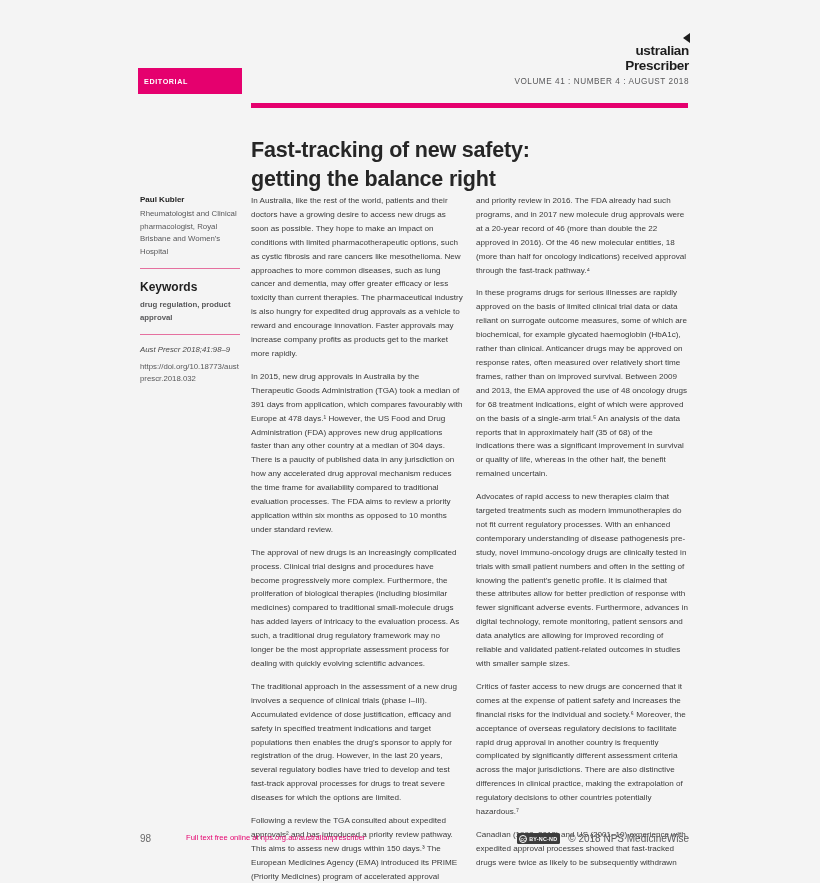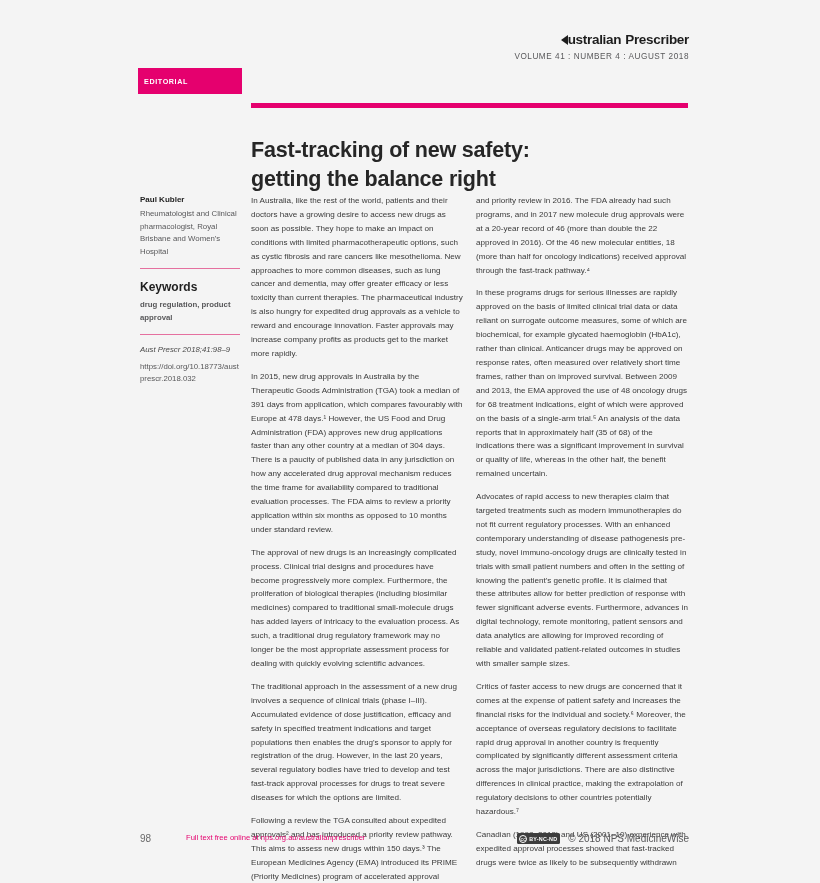--- a/index.html
+++ b/index.html
@@ -25,28 +25,29 @@
 
   
   .masthead {
     position: absolute;
     top: 33px;
     right: 131px;
     text-align: right;
   }
   .logo-line {
     display: flex;
-    align-items: center;
+    align-items: flex-end;
     justify-content: flex-end;
     gap: 1px;
     font-size: 13.5px;
     font-weight: bold;
     letter-spacing: -0.3px;
     color: #1d1d1d;
     line-height: 1;
+    flex-direction: column;
   }
   .logo-mark {
     display: inline-block;
     width: 0;
     height: 0;
     border-top: 5.5px solid transparent;
     border-bottom: 5.5px solid transparent;
     border-right: 7px solid #1d1d1d;
     margin-right: -1px;
     position: relative;

